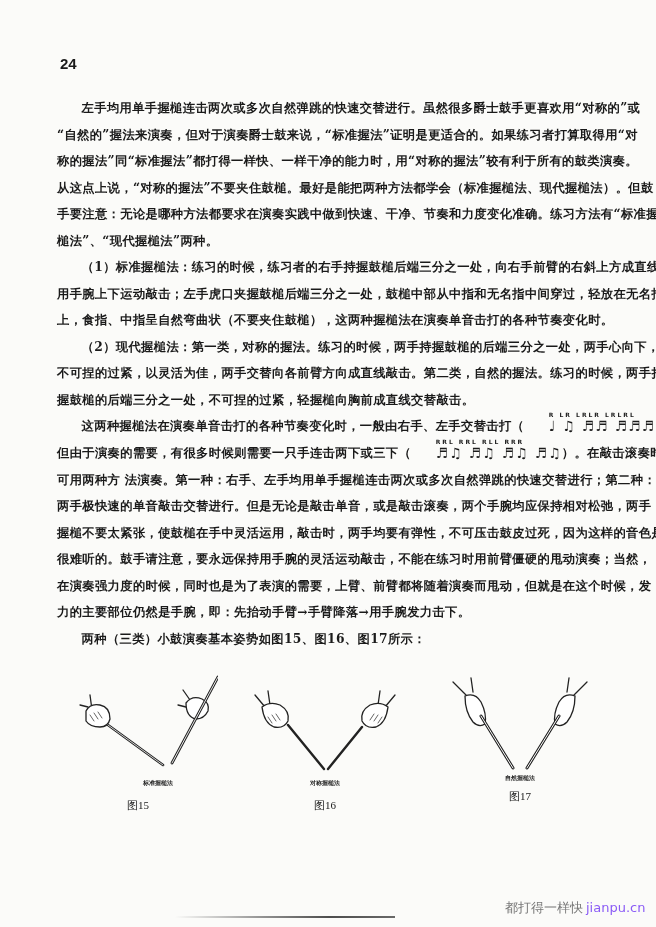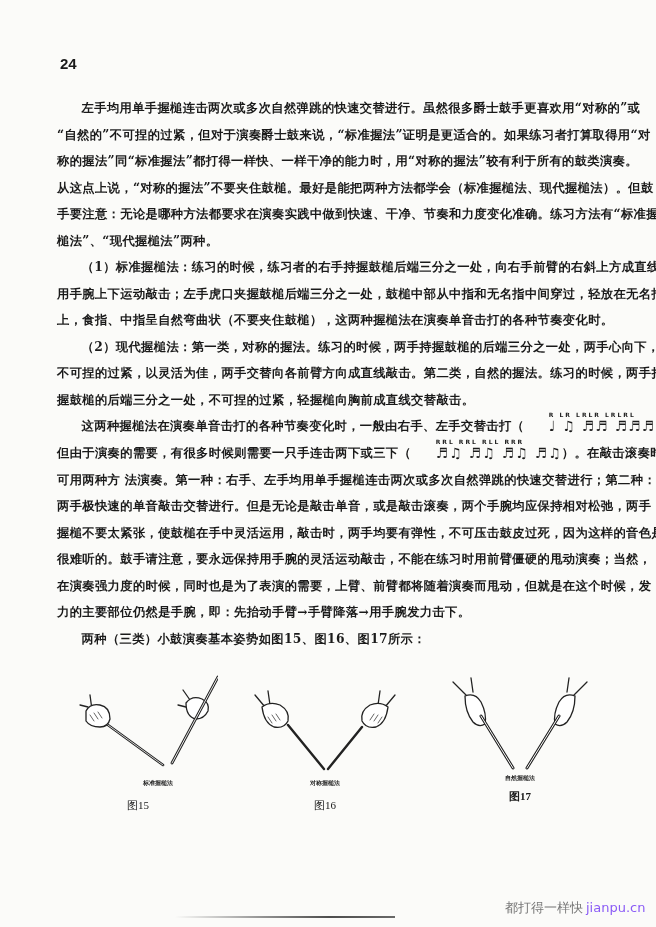--- a/index.html
+++ b/index.html
@@ -45,21 +45,21 @@
     .watermark .domain { color: #8b5cf6; margin-left: 3px; }
   </style>
 </head>
 <body>
 
 <div class="page-number">24</div>
 
 <div class="text-block">
   <p class="para">
     <span class="line" style="margin-left:0">左手均用单手握槌连击两次或多次自然弹跳的快速交替进行。虽然很多爵士鼓手更喜欢用“对称的”或</span>
-    <span class="line" style="margin-left:-2em">“自然的”不可捏的过紧，但对于演奏爵士鼓来说，“标准握法”证明是更适合的。如果练习者打算取得用“对</span>
+    <span class="line" style="margin-left:-2em">“自然的”握法来演奏，但对于演奏爵士鼓来说，“标准握法”证明是更适合的。如果练习者打算取得用“对</span>
     <span class="line" style="margin-left:-2em">称的握法”同“标准握法”都打得一样快、一样干净的能力时，用“对称的握法”较有利于所有的鼓类演奏。</span>
     <span class="line" style="margin-left:-2em">从这点上说，“对称的握法”不要夹住鼓槌。最好是能把两种方法都学会（标准握槌法、现代握槌法）。但鼓</span>
     <span class="line" style="margin-left:-2em">手要注意：无论是哪种方法都要求在演奏实践中做到快速、干净、节奏和力度变化准确。练习方法有“标准握</span>
     <span class="line" style="margin-left:-2em">槌法”、“现代握槌法”两种。</span>
   </p>
   <p class="para">
     <span class="line">（1）标准握槌法：练习的时候，练习者的右手持握鼓槌后端三分之一处，向右手前臂的右斜上方成直线</span>
     <span class="line" style="margin-left:-2em">用手腕上下运动敲击；左手虎口夹握鼓槌后端三分之一处，鼓槌中部从中指和无名指中间穿过，轻放在无名指</span>
     <span class="line" style="margin-left:-2em">上，食指、中指呈自然弯曲状（不要夹住鼓槌），这两种握槌法在演奏单音击打的各种节奏变化时。</span>
   </p>
@@ -131,20 +131,20 @@
       <path d="M20 26 q10 -4 16 6 q6 12 4 22 q-6 4 -12 -2 q-8 -10 -8 -26 z" fill="#fff"></path>
       <path d="M36 46 L68 98" stroke-width="3"></path>
       <path d="M36 46 L68 98" stroke="#fff" stroke-width="1"></path>
       <path d="M142 12 L128 26 M124 8 L122 22"></path>
       <path d="M130 26 q-10 -4 -16 6 q-6 12 -4 22 q6 4 12 -2 q8 -10 8 -26 z" fill="#fff"></path>
       <path d="M114 46 L82 98" stroke-width="3"></path>
       <path d="M114 46 L82 98" stroke="#fff" stroke-width="1"></path>
     </g>
   </svg>
   <div class="fig-label">自然握槌法</div>
-  <div class="fig-caption" style="margin-top:6px;font-weight:bold;">图17</div>
+  <div class="fig-caption" style="margin-top:6px;">图17</div>
 </div>
 
 <div class="bottom-smudge"></div>
 
 <div class="watermark">
   <span>都打得一样快</span><span class="domain">jianpu.cn</span>
 </div>
 
 </body></html>

